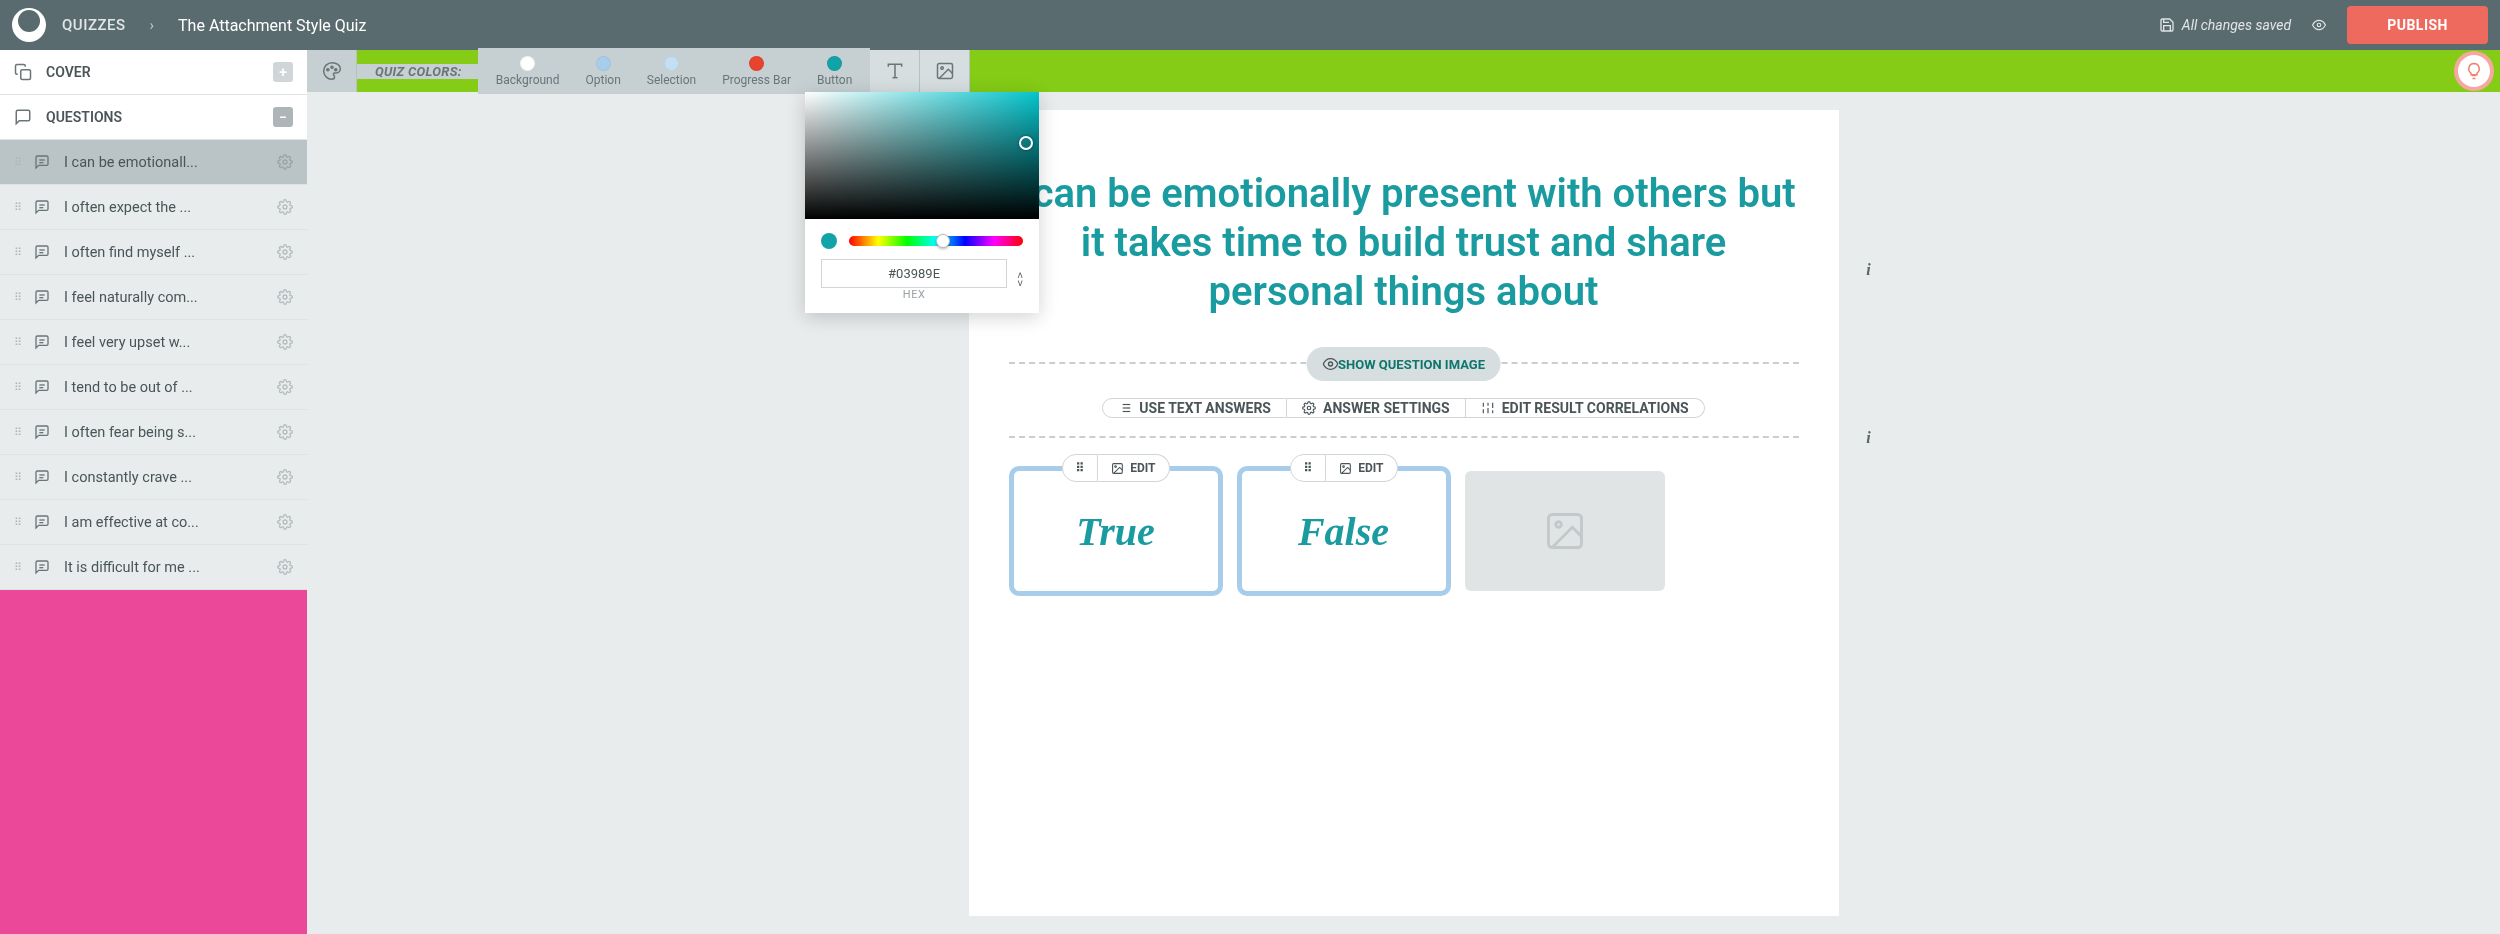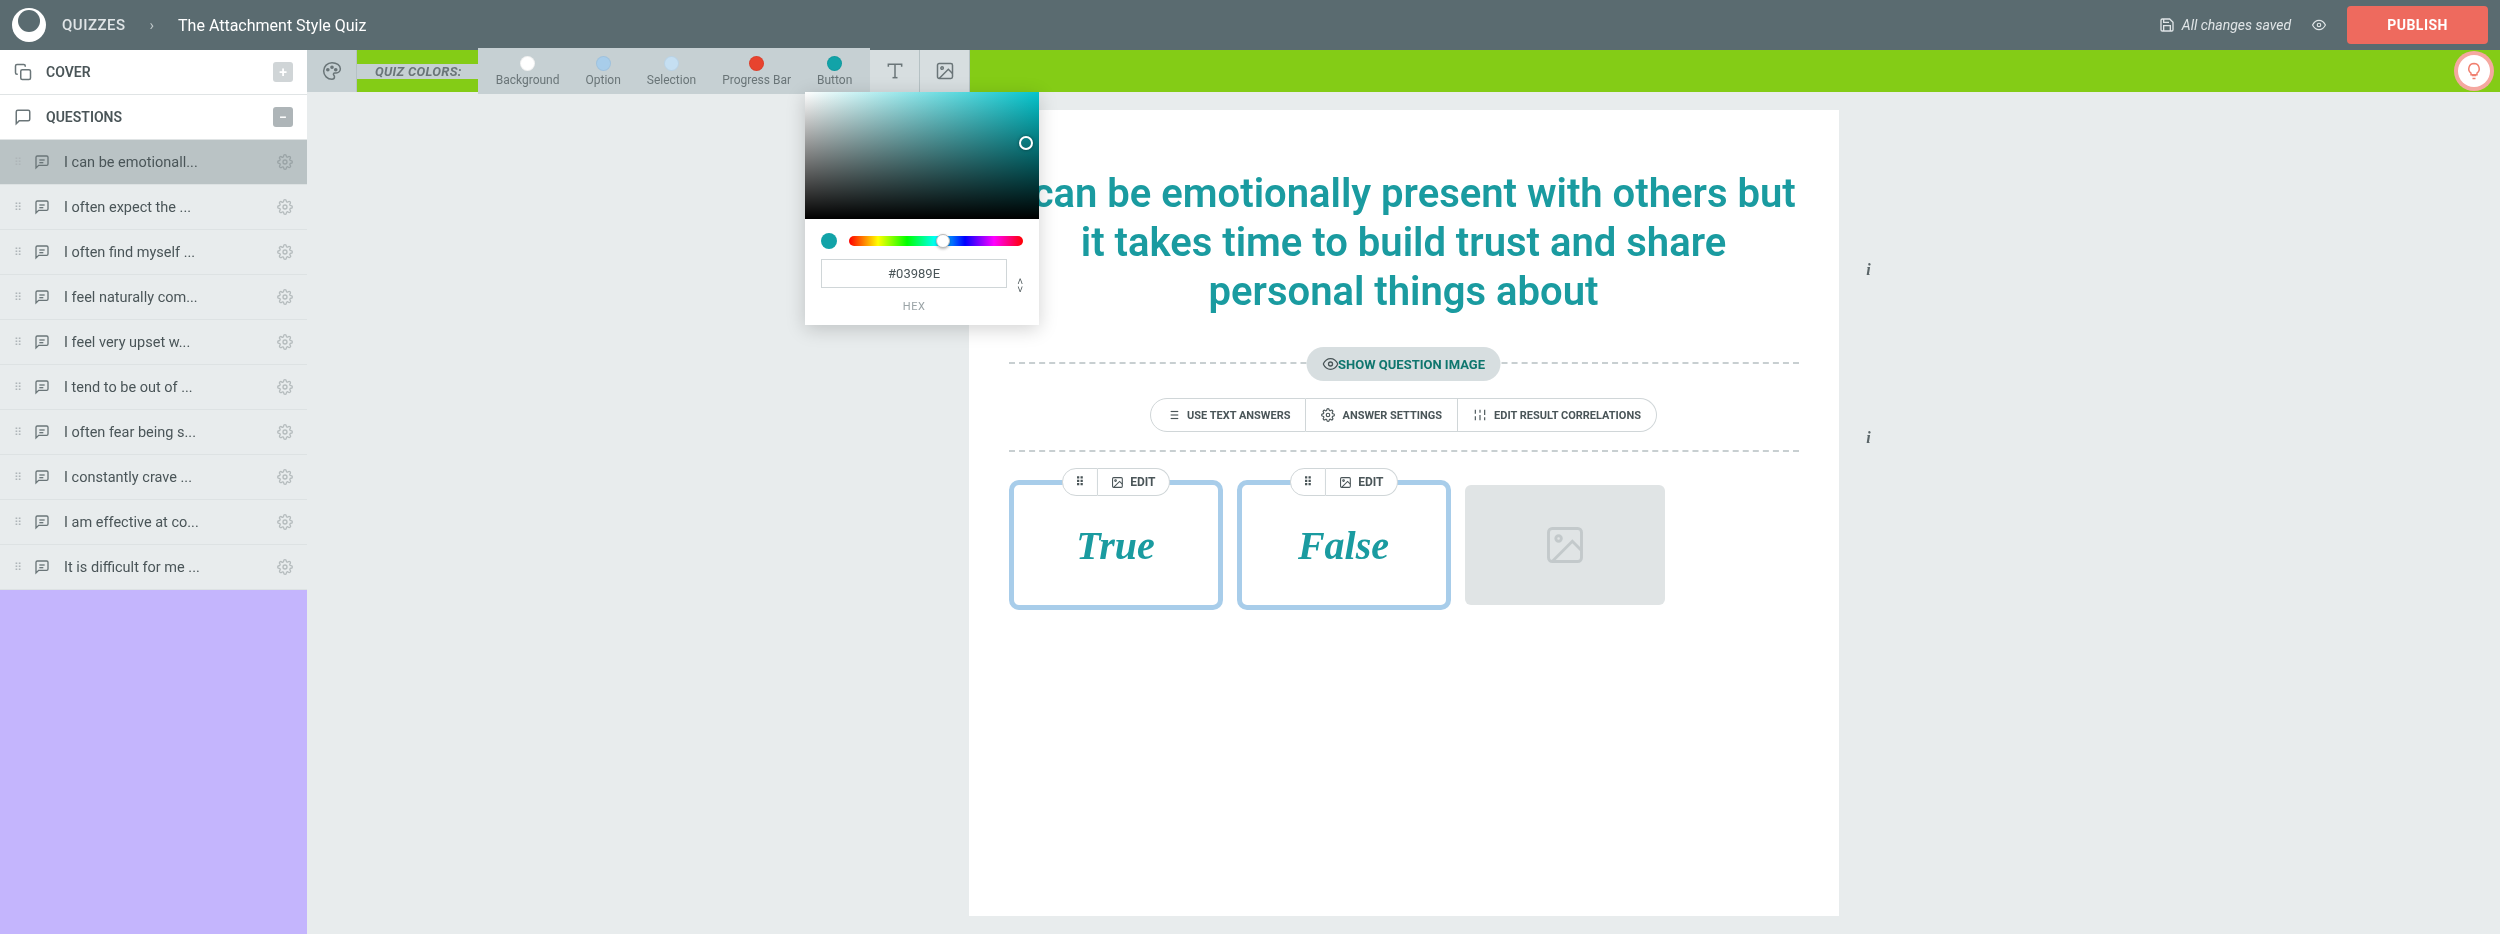--- a/index.html
+++ b/index.html
@@ -12,21 +12,21 @@
 .breadcrumb .sec { letter-spacing:0.5px; font-weight:500; color:#e0e5e7; }
 .breadcrumb .chev { color:#c0c8ca; }
 .breadcrumb .title { font-weight:400; color:#fff; font-size:16px; }
 .topbar-right { margin-left:auto; display:flex; align-items:center; gap:18px; }
 .save-status { display:flex; align-items:center; gap:7px; font-style:italic; font-size:14px; color:#e0e5e7; }
 .eye-ic { width:20px; height:14px; }
 .publish-btn { background:#ee6a5e; color:#fff; border:none; padding:11px 40px; font-size:14px; font-weight:700; letter-spacing:0.5px; border-radius:4px; cursor:pointer; }
 
 .workspace { display:flex; height:calc(100vh - 50px); }
 
-.sidebar { width:307px; background:#c4b5fd; }
+.sidebar { width:307px; background:#ec4899; }
 .side-section { height:45px; display:flex; align-items:center; padding:0 14px; gap:14px; background:#fff; border-bottom:1px solid #e0e4e5; font-weight:600; font-size:14px; color:#4a5558; }
 .side-section.questions { background:#fff;justify-content:center; }
 .side-section .spacer { flex:1; }
 .side-section .add-btn,.side-section .collapse-btn { width:20px; height:20px; background:#d0d5d7; border-radius:3px; display:flex; align-items:center; justify-content:center; color:#fff; font-size:14px; cursor:pointer; }
 .side-section .collapse-btn { background:#aeb5b8; }
 .q-item { height:45px; display:flex; align-items:center; padding:0 14px; gap:12px; background:#e8eced; border-bottom:1px solid #dde2e3; font-size:14.5px; color:#4a5558; cursor:pointer; }
 .q-item.active { background:#bac3c5; }
 .q-item .drag { color:#aeb5b8; font-size:11px; letter-spacing:-2px; }
 .q-item .qicon { width:20px; height:16px; }
 .q-item .label { flex:1; white-space:nowrap; overflow:hidden; text-overflow:ellipsis; }
@@ -47,21 +47,21 @@
 
 .canvas-wrap { flex:1; overflow:auto; padding:18px 0; display:flex; justify-content:center; }
 .canvas { width:870px; background:#fff; padding:60px 40px 40px; position:relative; }
 .question-text { font-size:40px; font-weight:600; color:#1a9ba0; text-align:center; line-height:1.22; margin-bottom:46px; }
 .info-dot { position:absolute; right:-40px; top:150px; width:20px; height:20px; display:flex; align-items:center; justify-content:center; font-family:Georgia,serif; font-style:italic; font-weight:bold; color:#5a6568; font-size:16px; }
 .info-dot2 { top:318px; }
 .dashed-hr { border:none; border-top:2px dashed #c8cfd1; margin-bottom:0; }
 .show-image-btn { display:inline-flex; align-items:center; gap:0; background:#d7dee0; border:none; padding:9px 16px; font-size:13px; font-weight:700; color:#0f766e; border-radius:18px; cursor:pointer; position:relative; top:-17px; left:50%; transform:translateX(-50%); }
 
 .answer-toolbar { display:flex; justify-content:center; gap:0; margin:0 0 18px; }
-.answer-toolbar .atb { background:#fff; border:1px solid #d0d6d8; padding:9px 15px; font-size:11px; font-weight:700; color:#4a5558; display:flex; align-items:center; gap:7px; cursor:pointer;justify-content:center; }
+.answer-toolbar .atb { background:#fff; border:1px solid #d0d6d8; padding:1px 15px; font-size:14px; font-weight:700; color:#4a5558; display:flex; align-items:center; gap:7px; cursor:pointer;justify-content:center; }
 .answer-toolbar .atb:first-child { border-radius:18px 0 0 18px; }
 .answer-toolbar .atb:last-child { border-radius:0 18px 18px 0; }
 .answer-toolbar .atb:not(:first-child) { border-left:none; }
 
 .answer-grid { display:flex; gap:14px; border-top:2px dashed #c8cfd1; padding-top:28px; }
 .answer-card { width:214px; height:130px; border:5px solid #a8cdea; border-radius:10px; background:#fff; display:flex; align-items:center; justify-content:center; position:relative; }
 .answer-card .lbl { font-family:Georgia,"Times New Roman",serif; font-size:40px; font-weight:800; font-style:italic; color:#1a9ba0; }
 .card-toolbar { position:absolute; top:-17px; left:50%; transform:translateX(-50%); display:flex; gap:0; }
 .card-toolbar .ctb { background:#fff; border:1px solid #d0d6d8; padding:6px 13px; font-size:12px; font-weight:700; color:#4a5558; display:flex; align-items:center; gap:6px; cursor:pointer; }
 .card-toolbar .ctb:first-child { border-radius:15px 0 0 15px; }
@@ -70,21 +70,21 @@
 .answer-placeholder svg { opacity:0.4; }
 
 .color-picker { position:absolute; top:42px; left:498px; width:234px; background:#fff; box-shadow:0 4px 18px rgba(0,0,0,0.18); z-index:100; padding-bottom:12px; }
 .picker-area { width:100%; height:127px; position:relative; background:linear-gradient(to top, #000, transparent), linear-gradient(to right, #fff, #05c4cc); cursor:crosshair; }
 .picker-cursor { position:absolute; width:14px; height:14px; border:2px solid #fff; border-radius:50%; top:44px; right:6px; box-shadow:0 0 3px rgba(0,0,0,0.5); }
 .hue-row { display:flex; align-items:center; gap:12px; padding:14px 16px 10px; }
 .current-color { width:16px; height:16px; border-radius:50%; }
 .hue-slider { flex:1; height:10px; border-radius:5px; background:linear-gradient(to right,#f00,#ff0,#0f0,#0ff,#00f,#f0f,#f00); position:relative; cursor:pointer; }
 .hue-thumb { position:absolute; width:14px; height:14px; border-radius:50%; background:#fff; border:1px solid #bbb; top:-2px; left:50%; box-shadow:0 1px 3px rgba(0,0,0,0.3); }
 .hex-row { display:flex; align-items:center; gap:10px; padding:0 16px; }
-.hex-col { flex:1; display:flex; flex-direction:column; align-items:center; gap:12px; }
+.hex-col { flex:1; display:flex; flex-direction:column; align-items:center; gap:0; }
 .hex-input { width:100%; border:1px solid #d0d6d8; padding:6px; font-size:13px; text-align:center; color:#4a5558; }
 .hex-label { font-size:11px; color:#9aa3a6; letter-spacing:0.5px; }
 .updown { display:flex; flex-direction:column; gap:0; font-size:10px; color:#4a5558; cursor:pointer; line-height:0.8; }
 
 svg { display:block; }
 </style>
 </head>
 <body>
 
 <div class="topbar">

